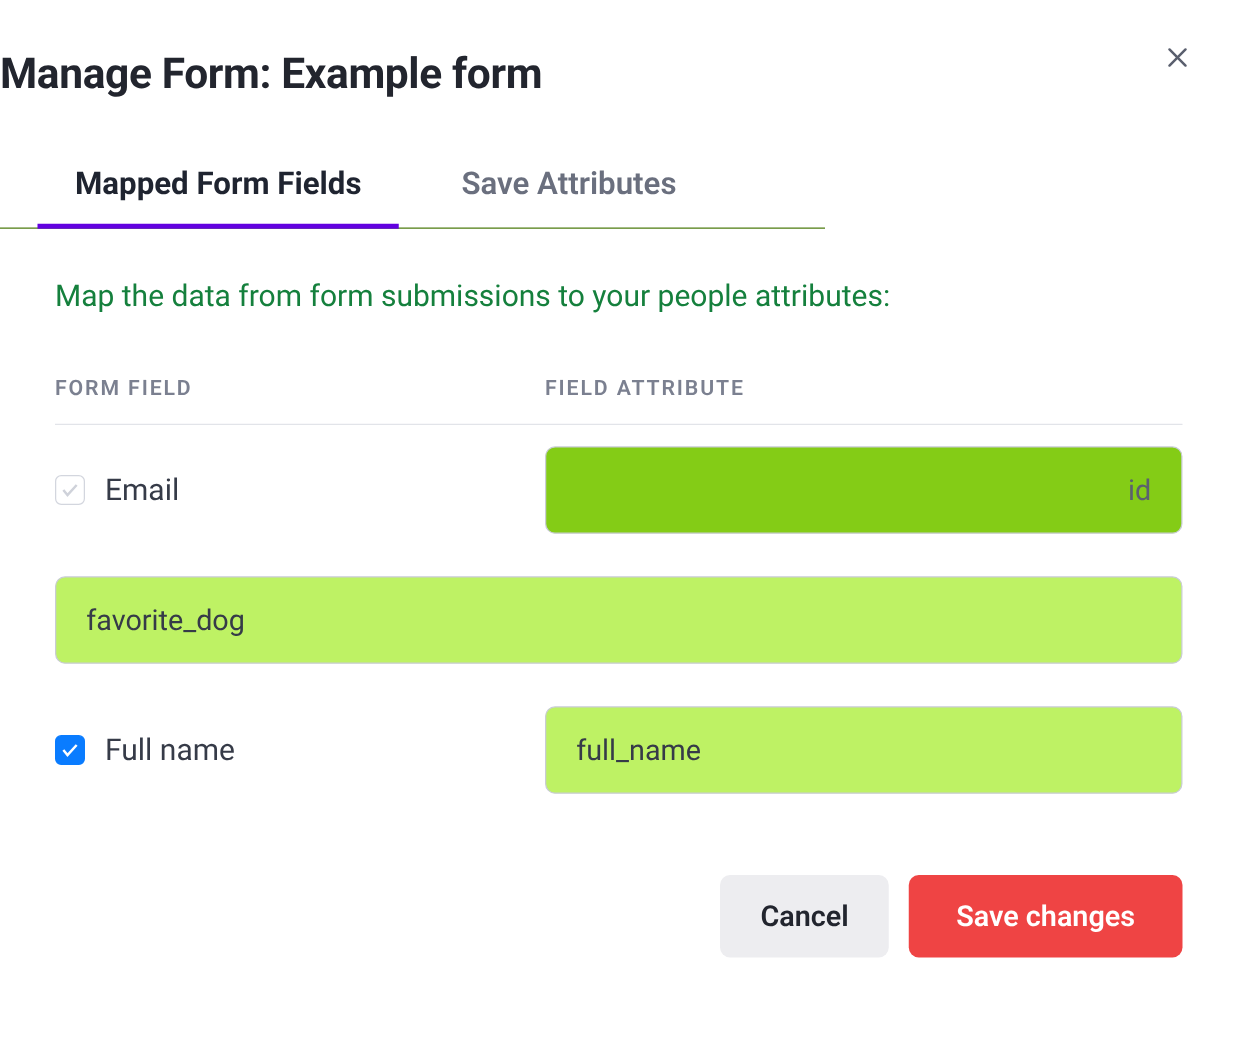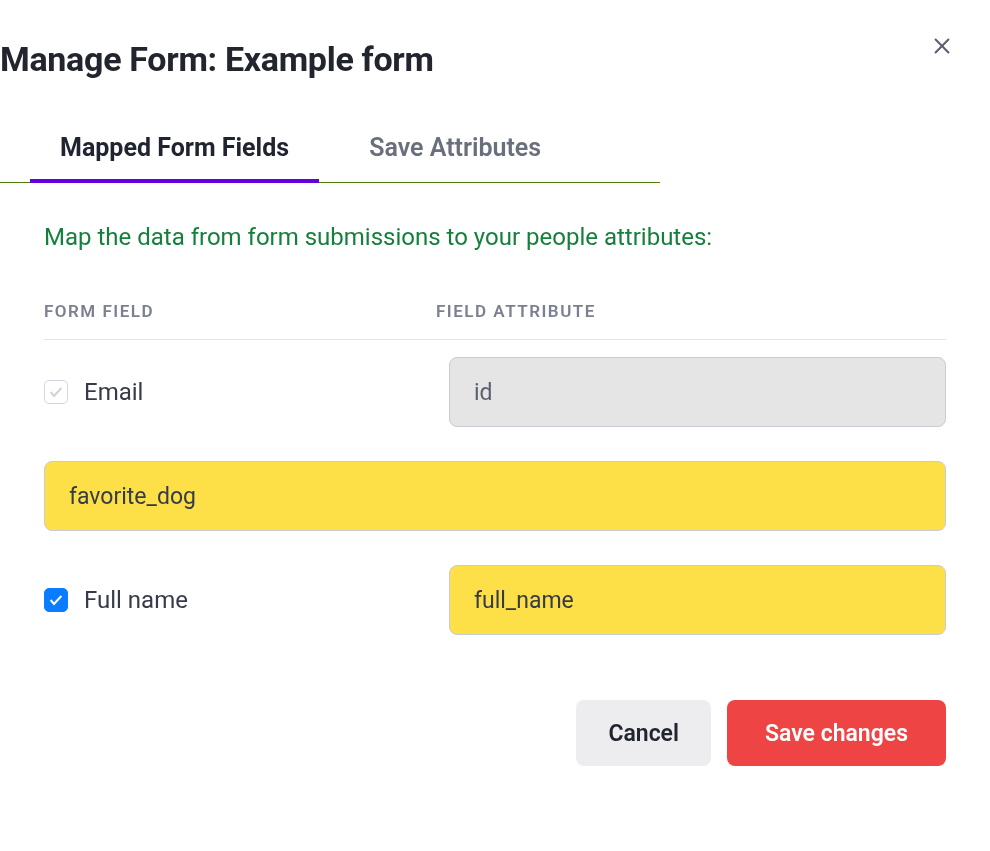--- a/index.html
+++ b/index.html
@@ -83,21 +83,20 @@
       font-weight: 600;
       letter-spacing: 1.5px;
       color: #7b8090;
     }
     .th.col1 { width: 392px; }
     .th.col2 { flex: 1; }
     .row {
       display: flex;
       align-items: center;
       height: 104px;
-      gap: 13px;
     }
     .cell1 {
       width: 392px;
       display: flex;
       align-items: center;
       gap: 16px;
     }
     .cell2 { flex: 1; }
     .checkbox {
       width: 24px;
@@ -127,25 +126,26 @@
     }
     .attr-input {
       width: 100%;
       height: 70px;
       border: 1px solid #c9ccd5;
       border-radius: 8px;
       padding: 0 24px;
       font-size: 23px;
       color: #363b48;
       font-family: inherit;
-      background: #fde047;
+      background: #bef264;
     }
     .attr-input.readonly {
-      background: #e5e5e5;
+      background: #84cc16;
       color: #5b606f;
+      text-align: right;
     }
     .footer {
       display: flex;
       justify-content: flex-end;
       gap: 16px;
       margin: 48px 44px 0 44px;
     }
     .btn {
       height: 66px;
       padding: 0 32px;

